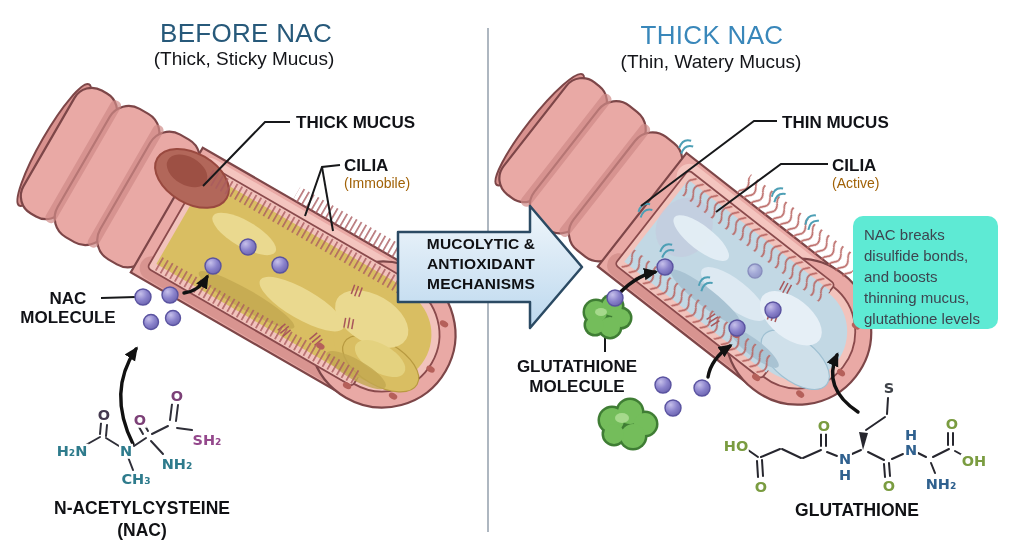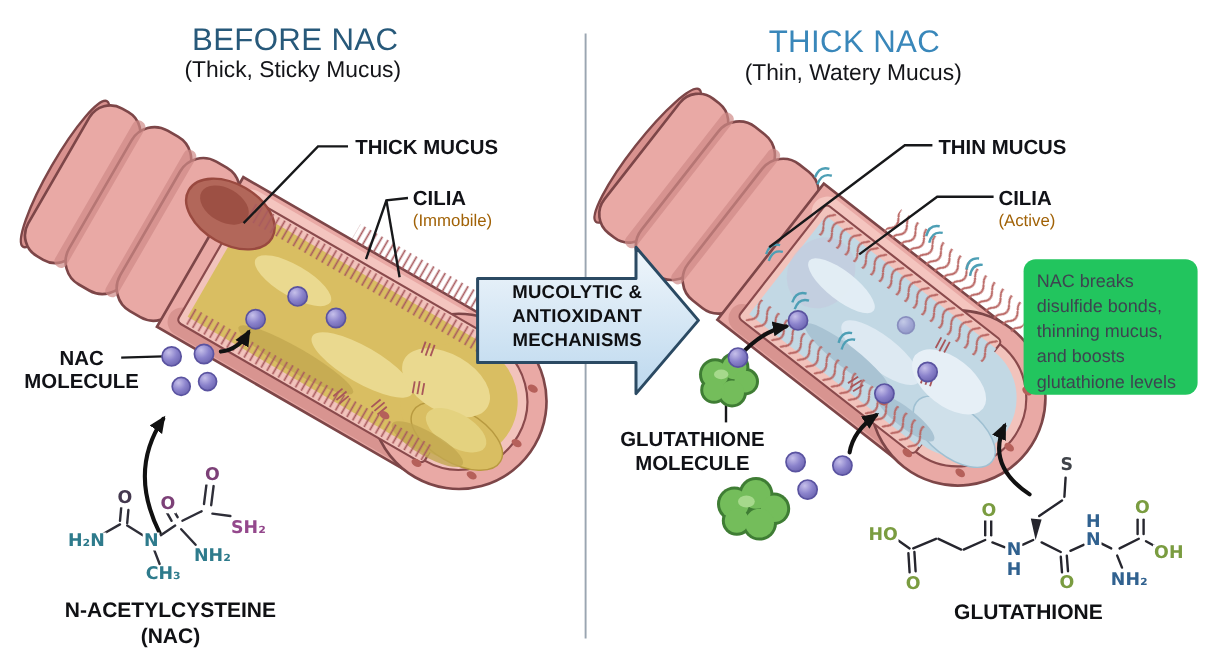--- a/index.html
+++ b/index.html
@@ -9,21 +9,21 @@
   .txt{position:absolute;white-space:nowrap}
   .c{transform:translate(-50%,-50%)}
   .ctr{text-align:center}
   .ttl{font-size:26px;font-weight:400;letter-spacing:.3px}
   .ttl-before{color:#27597a}
   .ttl-after{color:#3987ba}
   .sub{font-size:19px;color:#141519}
   .lbl{font-size:17px;font-weight:800;color:#111217;line-height:19px}
   .lbl2{font-size:14px;color:#a16207}
   .arrowtxt{font-size:15.5px;font-weight:700;line-height:20px;color:#0f1013;letter-spacing:.2px}
-  .note{position:absolute;left:853px;top:216px;width:145px;height:113px;background:#22c55e;
+  .note{position:absolute;left:853px;top:216px;width:145px;height:113px;background:#5eead4;
         border-radius:10px;padding:8px 6px 0 11px;box-sizing:border-box}
   .note div{font-size:15px;line-height:21px;color:#3d4550}
   .sname{font-size:17.5px;font-weight:800;color:#101114;line-height:22px}
   .atom{position:absolute;transform:translate(-50%,-50%);font-family:"DejaVu Sans",sans-serif;
         font-size:14.5px;font-weight:600;background:#ffffff;padding:0 1px;line-height:1}
   .teal{color:#2e7b8c}.pur{color:#94488c}.o-dark{color:#44394f}.o-pur{color:#7c4077}
   .grn{color:#7a9c40}.blu{color:#30618f}.sdark{color:#3f4349}
 </style>
 </head>
 <body>
@@ -286,22 +286,22 @@
 
 <div class="txt ctr arrowtxt" style="left:481px;top:234px;transform:translateX(-50%)">
   <div>MUCOLYTIC &amp;</div>
   <div>ANTIOXIDANT</div>
   <div>MECHANISMS</div>
 </div>
 
 <div class="note">
   <div>NAC breaks</div>
   <div>disulfide bonds,</div>
+  <div>and boosts</div>
   <div>thinning mucus,</div>
-  <div>and boosts</div>
   <div>glutathione levels</div>
 </div>
 
 <div class="txt ctr sname" style="left:142px;top:497px;transform:translateX(-50%)">
   <div>N-ACETYLCYSTEINE</div>
   <div>(NAC)</div>
 </div>
 
 <div class="txt c sname" style="left:857px;top:510px">GLUTATHIONE</div>
 

